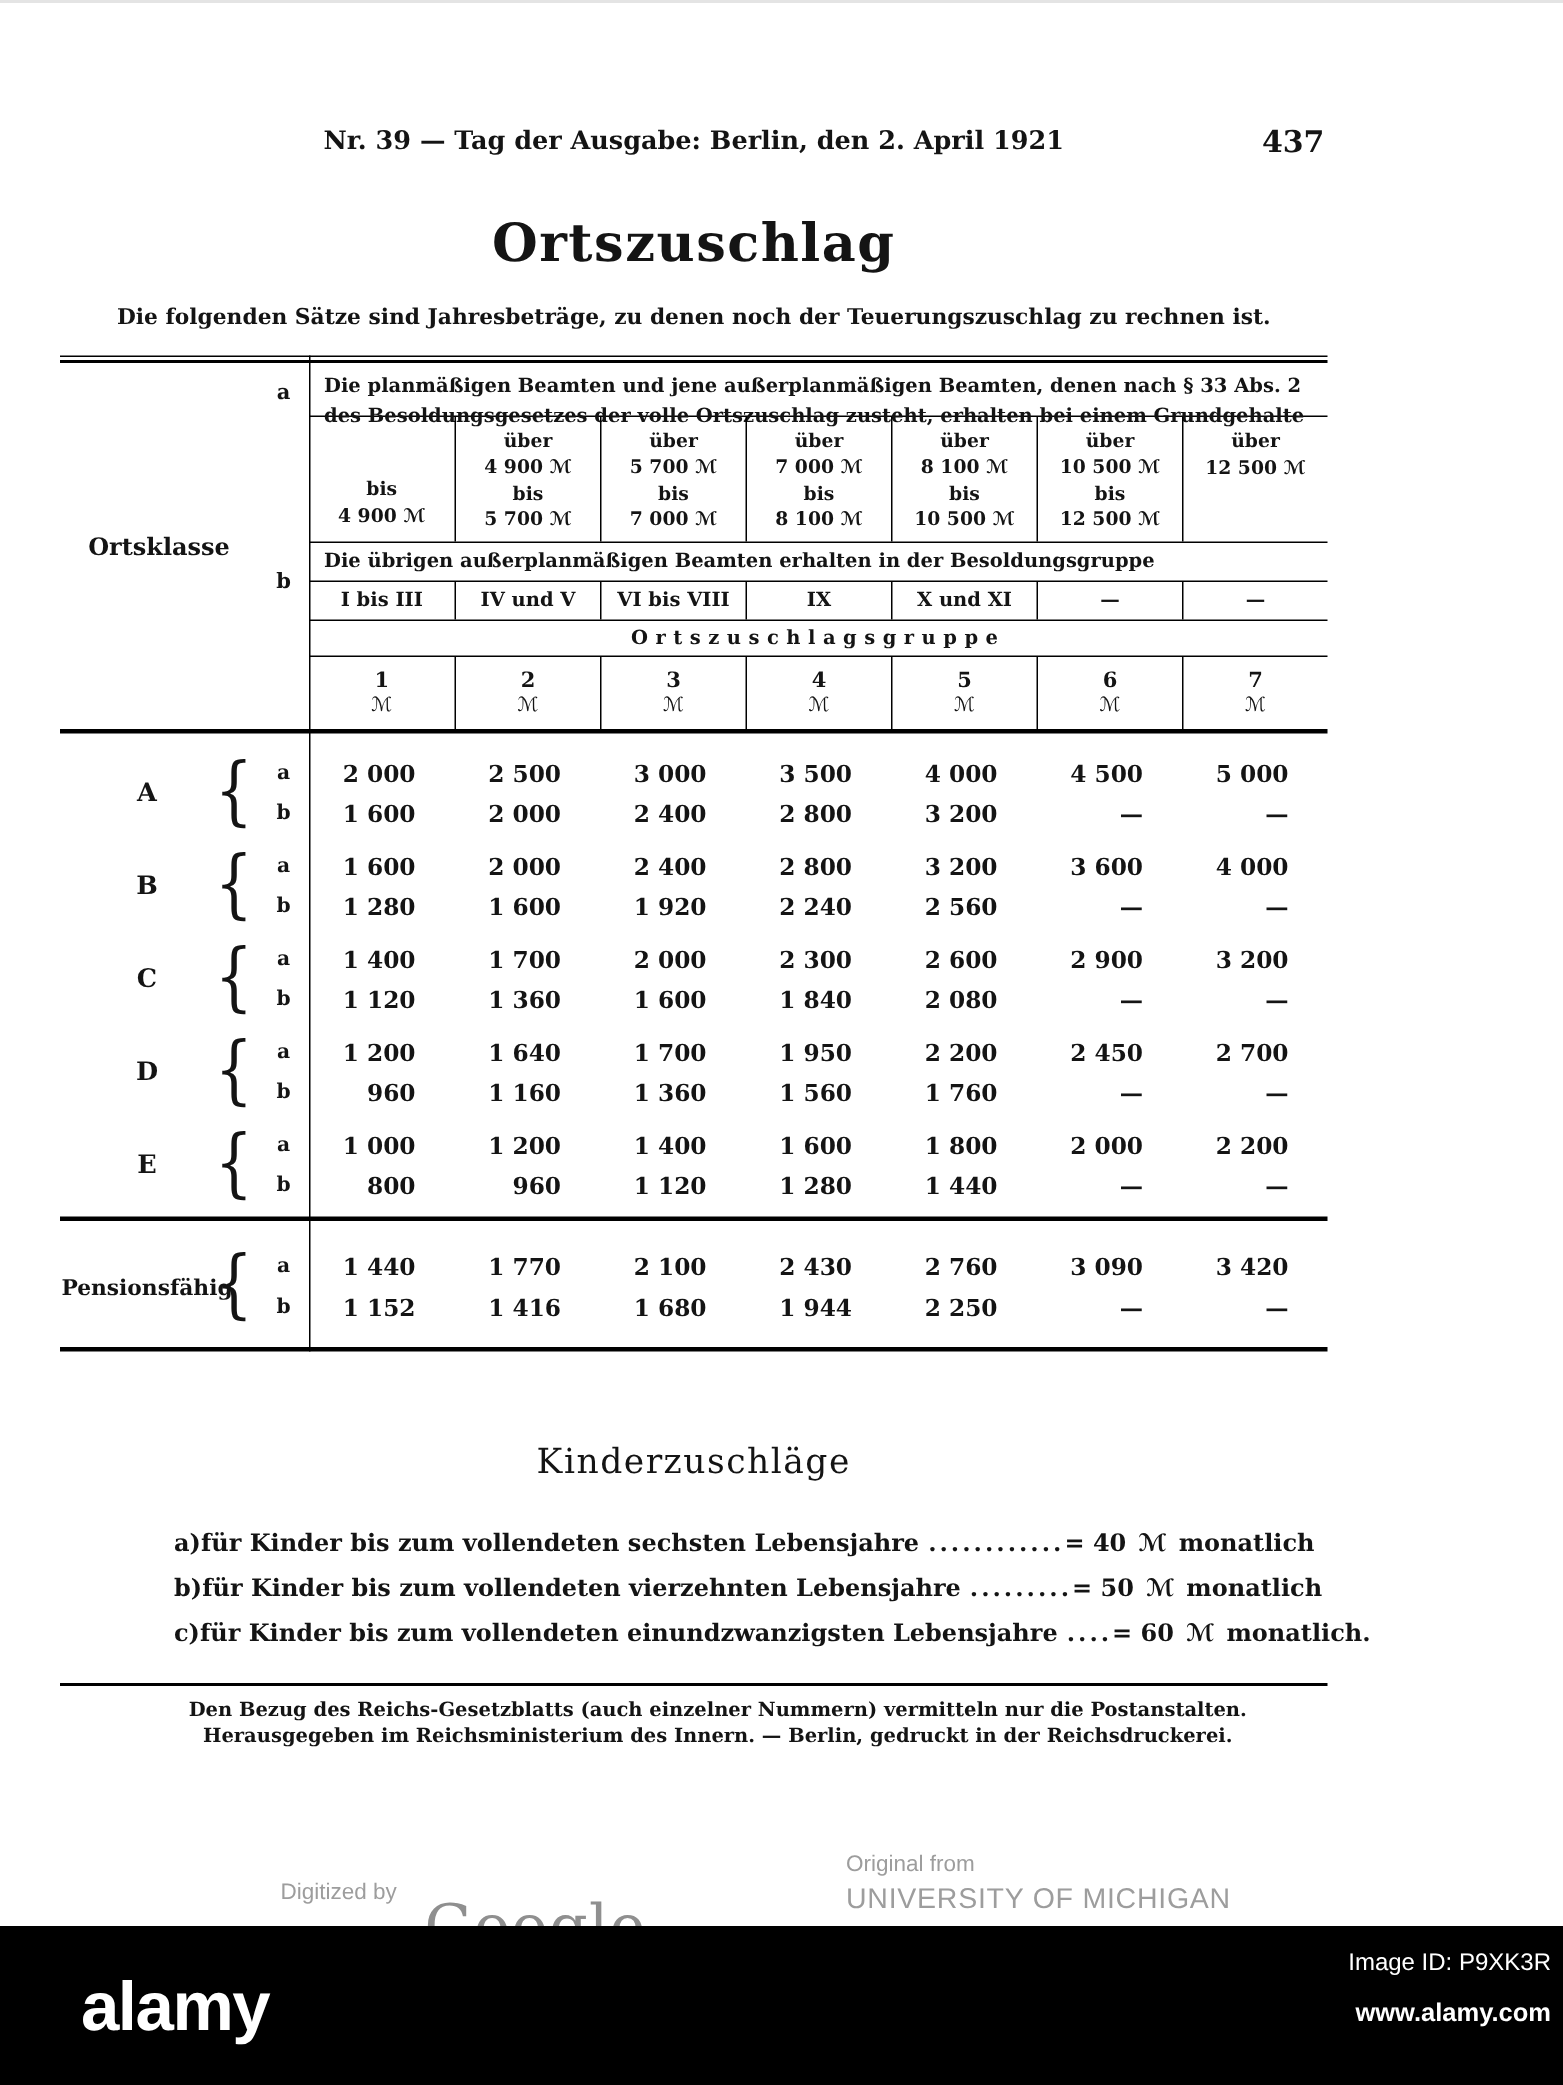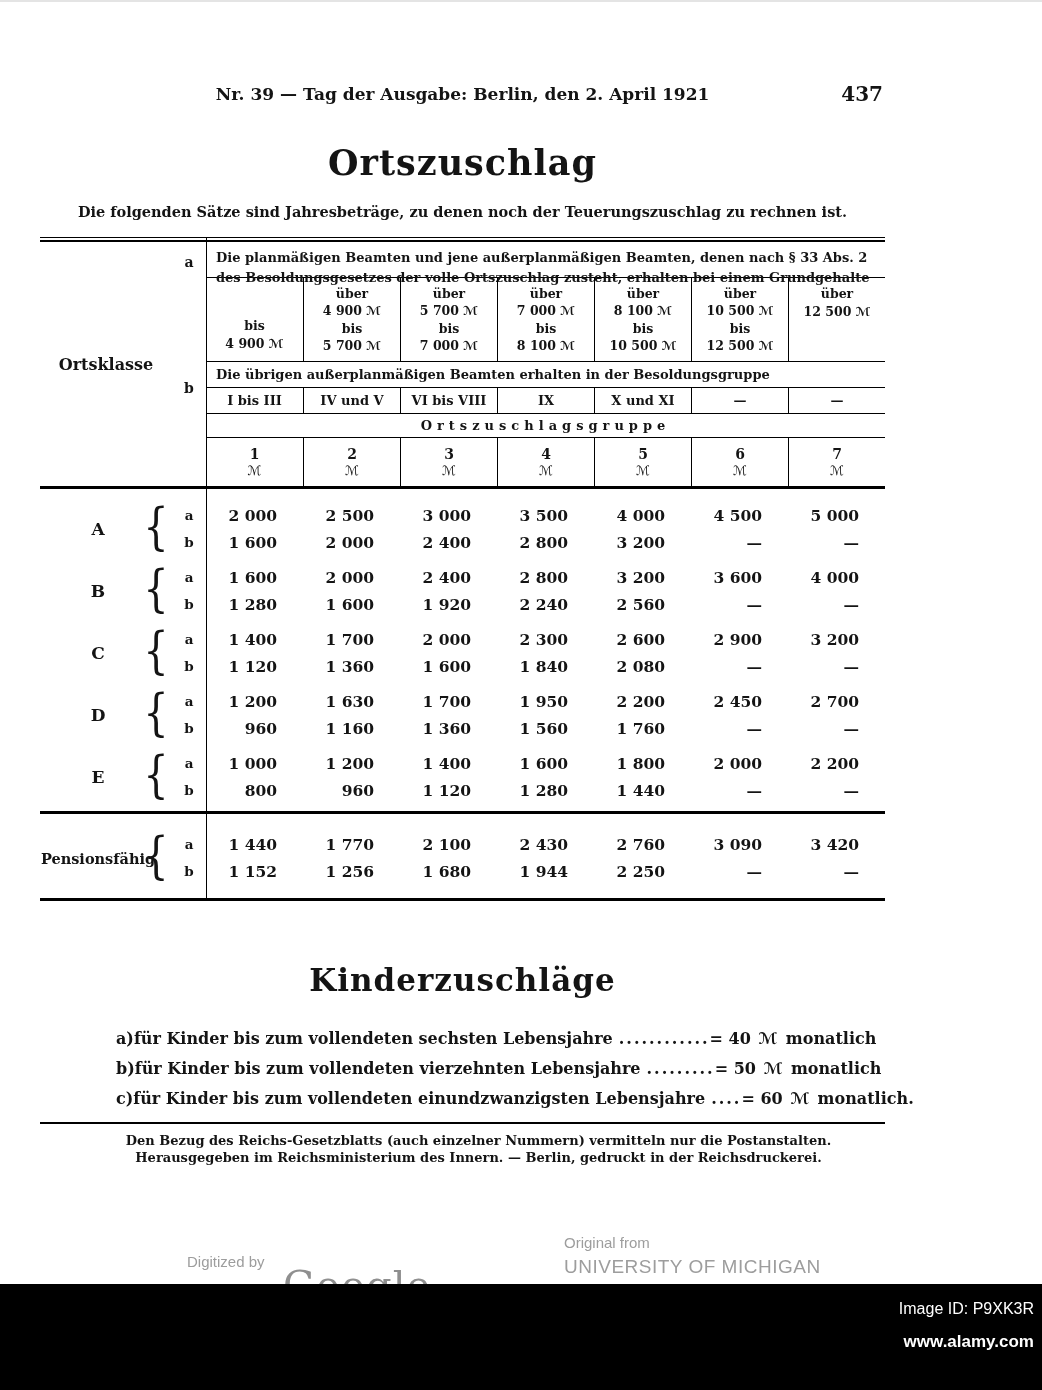--- a/index.html
+++ b/index.html
@@ -65,21 +65,21 @@
   .cls.small { font-size:14.5px; }
   .brace { position:absolute; right:0; top:50%; transform:translateY(-54%) scaleX(.8);
            font-size:50px; font-weight:normal; }
   .b-ab { display:flex; flex-direction:column; justify-content:center; text-align:center;
           font-size:13.5px; font-weight:bold; line-height:27px; }
   .b-num { display:flex; flex-direction:column; justify-content:center; text-align:right;
            padding-right:26px; font-size:15.5px; font-weight:bold; line-height:27px; white-space:nowrap; }
 
   
   .kinder { position:absolute; top:962px; left:40px; width:845px; }
-  .k-title { text-align:center; font-size:31px; font-weight:bold; letter-spacing:1px; }
+  .k-title { text-align:center; font-size:23px; font-weight:normal; letter-spacing:1px; }
   .k-items { margin:26px 0 0 76px; width:720px; }
   .k-item { display:flex; align-items:baseline; font-size:16px; font-weight:bold;
             line-height:30px; white-space:nowrap; }
   .k-prefix { width:26px; }
   .k-dots { letter-spacing:2px; margin-left:6px; }
   .k-val { margin-left:auto; width:165px; display:flex; gap:8px; }
   .k-cur { font-style:italic; }
 
   
   .imprint-rule { position:absolute; top:1122px; left:40px; width:845px; height:2px; background:#000; }
@@ -345,21 +345,21 @@
       </div>
       <div class="b-ab">
         <span>a</span>
         <span>b</span>
       </div>
       <div class="b-num">
           <span>1 200</span>
           <span>960</span>
         </div>
       <div class="b-num">
-          <span>1 630</span>
+          <span>1 640</span>
           <span>1 160</span>
         </div>
       <div class="b-num">
           <span>1 700</span>
           <span>1 360</span>
         </div>
       <div class="b-num">
           <span>1 950</span>
           <span>1 560</span>
         </div>
@@ -429,21 +429,21 @@
       <div class="b-ab">
         <span>a</span>
         <span>b</span>
       </div>
       <div class="b-num">
           <span>1 440</span>
           <span>1 152</span>
         </div>
       <div class="b-num">
           <span>1 770</span>
-          <span>1 256</span>
+          <span>1 416</span>
         </div>
       <div class="b-num">
           <span>2 100</span>
           <span>1 680</span>
         </div>
       <div class="b-num">
           <span>2 430</span>
           <span>1 944</span>
         </div>
       <div class="b-num">
@@ -508,17 +508,18 @@
 </div>
 
 <div class="digitized">Digitized by</div>
 <div class="glogo">Google</div>
 <div class="credit-right">
   <div class="of">Original from</div>
   <div class="inst">UNIVERSITY OF MICHIGAN</div>
 </div>
 
 <div class="alamy">
+  <div class="alamy-logo">alamy</div>
   <div class="alamy-meta">
     <div class="alamy-id">Image ID: P9XK3R</div>
     <div class="alamy-url">www.alamy.com</div>
   </div>
 </div>
 
 </body></html>

